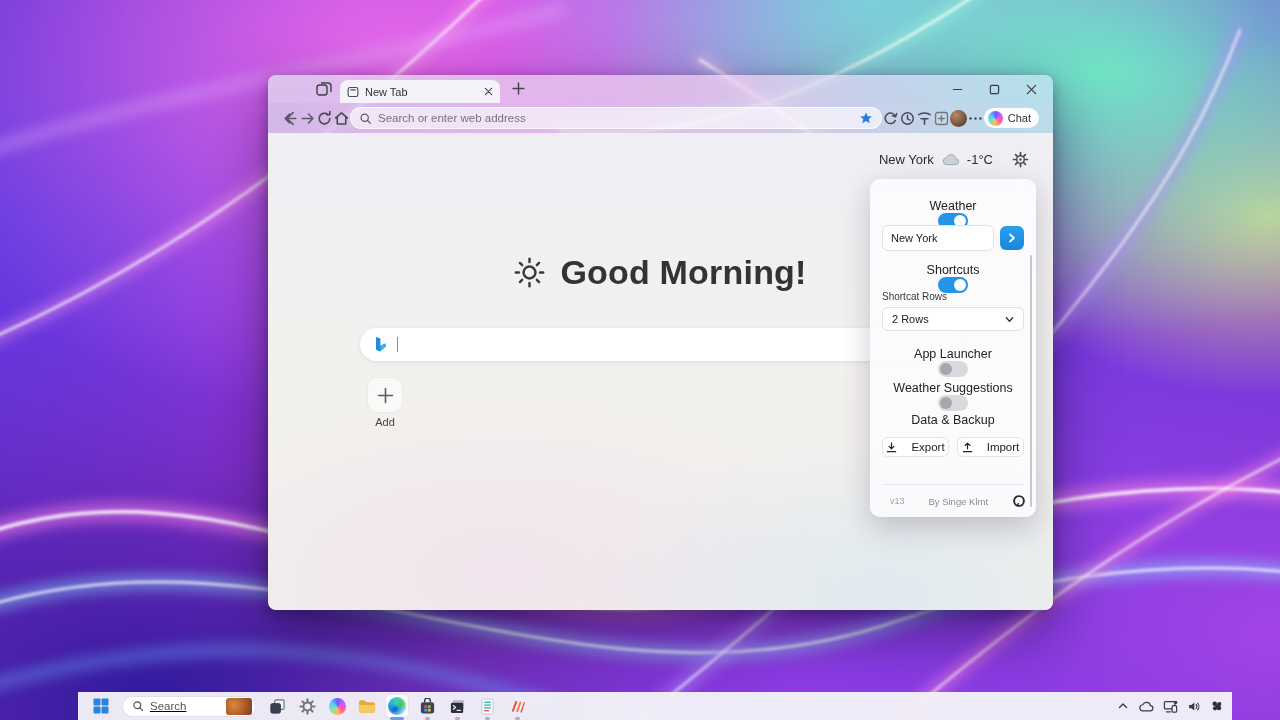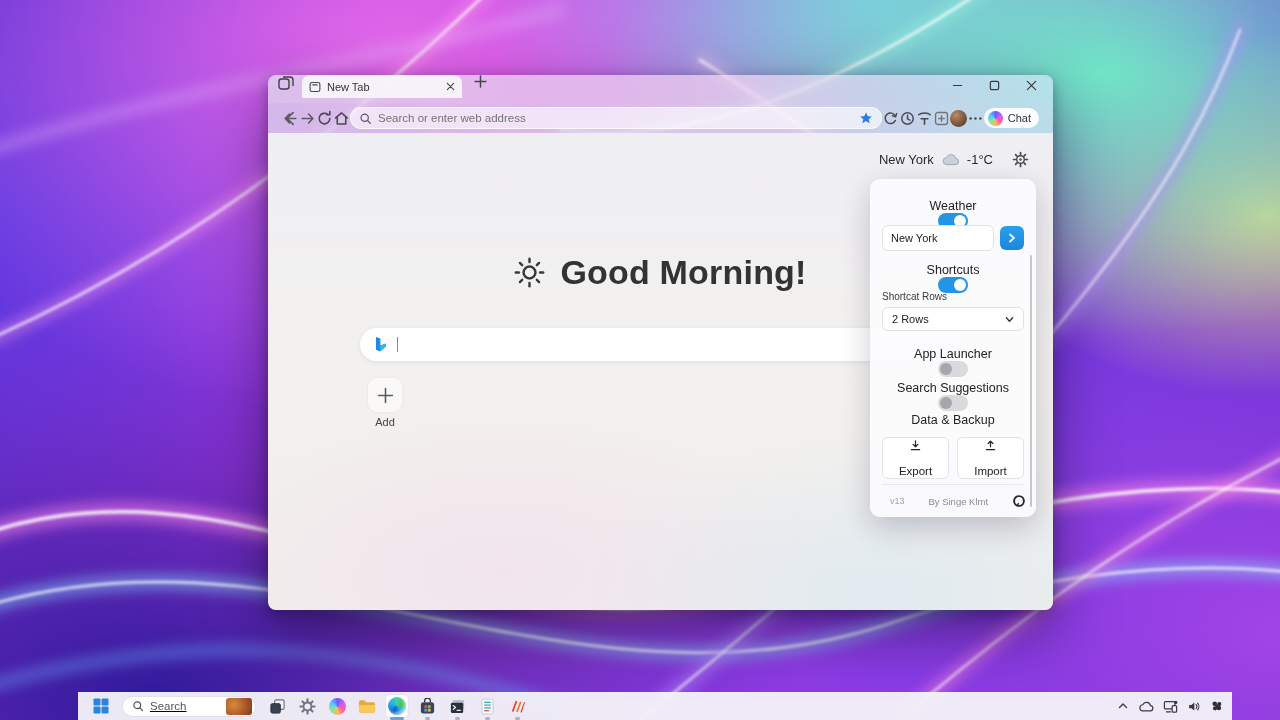--- a/index.html
+++ b/index.html
@@ -17,22 +17,22 @@
       radial-gradient(1000px 620px at 12% 98%, rgba(38,24,150,0.95), rgba(38,24,150,0) 65%),
       radial-gradient(900px 520px at 55% 102%, rgba(145,60,235,0.9), rgba(145,60,235,0) 60%),
       radial-gradient(820px 520px at 100% 88%, rgba(172,72,235,0.85), rgba(172,72,235,0) 60%),
       linear-gradient(120deg,#5a2fd0 0%,#b43ae0 30%,#d84fd8 50%,#7a3ae0 75%,#6a2fd0 100%);
   }
   .wallpaper svg { position:absolute; inset:0; }
 
   
   .win { position:absolute; left:268px; top:75px; width:785px; height:535px; border-radius:8px; overflow:hidden;
          box-shadow:0 24px 60px rgba(18,8,48,.5), 0 4px 14px rgba(18,8,48,.35); }
-  .tabstrip { height:28px; display:flex; 
-    background:linear-gradient(90deg, rgba(222,212,238,.82), rgba(236,204,236,.74) 55%, rgba(205,228,246,.72)); }
+  .tabstrip { height:28px; display:flex; align-items:flex-end;
+    background:linear-gradient(90deg, rgba(222,212,238,.82), rgba(236,204,236,.74) 55%, rgba(205,228,246,.72));padding-left:38px; }
   .tabactions { width:16px; height:16px; margin:0 8px 6px 10px; }
   .tab { display:flex; align-items:center; gap:6px; width:160px; height:23px; padding:0 7px; border-radius:8px 8px 0 0;
          background:rgba(246,244,251,.95); }
   .tab-title { font-size:11px; color:#333; flex:1; white-space:nowrap; overflow:hidden; }
   .newtab-btn { margin:0 0 8px 12px; }
   .winctl { margin-left:auto; display:flex; align-items:center; gap:26px; padding:0 16px 8px 0; }
 
   .toolbar { height:30px; display:flex; align-items:center; padding:0 14px;
     background:linear-gradient(90deg, rgba(214,204,234,.82), rgba(232,212,238,.74) 60%, rgba(208,226,244,.74)); }
   .tb-ic { width:17px; height:17px; flex:0 0 auto; display:flex; align-items:center; justify-content:center; }
@@ -86,22 +86,22 @@
   .toggle.off .knob { left:2px; background:#a6a6ae; }
   .city-input { position:absolute; left:12px; top:46px; width:112px; height:26px; border:1px solid #e1e1e5; border-radius:6px;
                 background:#fff; font-size:11px; color:#222; padding:0 8px; outline:none;
                 font-family:"Liberation Sans", sans-serif; }
   .city-go { position:absolute; left:130px; top:47px; width:24px; height:24px; border-radius:6px;
              background:linear-gradient(180deg,#2aa0ee,#1b86dc); display:flex; align-items:center; justify-content:center; }
   .rows-select { position:absolute; left:12px; top:128px; width:142px; height:24px; border:1px solid #e1e1e5; border-radius:6px;
                  background:#fff; display:flex; align-items:center; justify-content:space-between; padding:0 9px; }
   .rows-value { font-size:11px; color:#222; }
   .backup-row { position:absolute; left:12px; top:258px; display:flex; gap:8px; }
-  .pbtn { width:67px; height:42px; border:1px solid #e3e3e7; border-radius:6px; background:#fff;
-          display:flex; align-items:center; justify-content:center; gap:14px; font-size:11.5px; color:#222;flex-direction:column; }
+  .pbtn { width:67px; height:20px; border:1px solid #e3e3e7; border-radius:6px; background:#fff;
+          display:flex; align-items:center; justify-content:center; gap:14px; font-size:11.5px; color:#222; }
   .pdivider { position:absolute; left:12px; right:12px; top:305px; height:1px; background:#e8e8ec; }
   .pfooter { position:absolute; left:12px; right:10px; top:313px; height:18px; display:flex; align-items:center;margin-left:8px; }
   .pversion { font-size:9px; color:#a2a2aa; }
   .pcredit { flex:1; text-align:center; font-size:9.5px; color:#8a8a94; }
   .pscroll { position:absolute; right:4px; top:76px; width:2px; height:252px; background:#c6c6ce; border-radius:1px; }
 
   
   .taskbar { position:absolute; left:78px; top:692px; width:1154px; height:28px;
              background:rgba(243,241,248,.96); display:flex; align-items:center; padding-left:8px;text-decoration:underline; }
   .tb-slot { width:24px; height:24px; margin:0 3px; border-radius:5px; display:flex; align-items:center; justify-content:center;
@@ -328,21 +328,21 @@
         </div>
 
         <div class="prow" style="top:168px;">
           <span class="plabel">App Launcher</span>
           <div class="toggle off">
               <div class="knob"></div>
             </div>
         </div>
 
         <div class="prow" style="top:202px;">
-          <span class="plabel">Search Suggestions</span>
+          <span class="plabel">Weather Suggestions</span>
           <div class="toggle off">
               <div class="knob"></div>
             </div>
         </div>
 
         <div class="prow" style="top:234px;">
           <span class="plabel">Data &amp; Backup</span>
         </div>
 
         <div class="backup-row">

